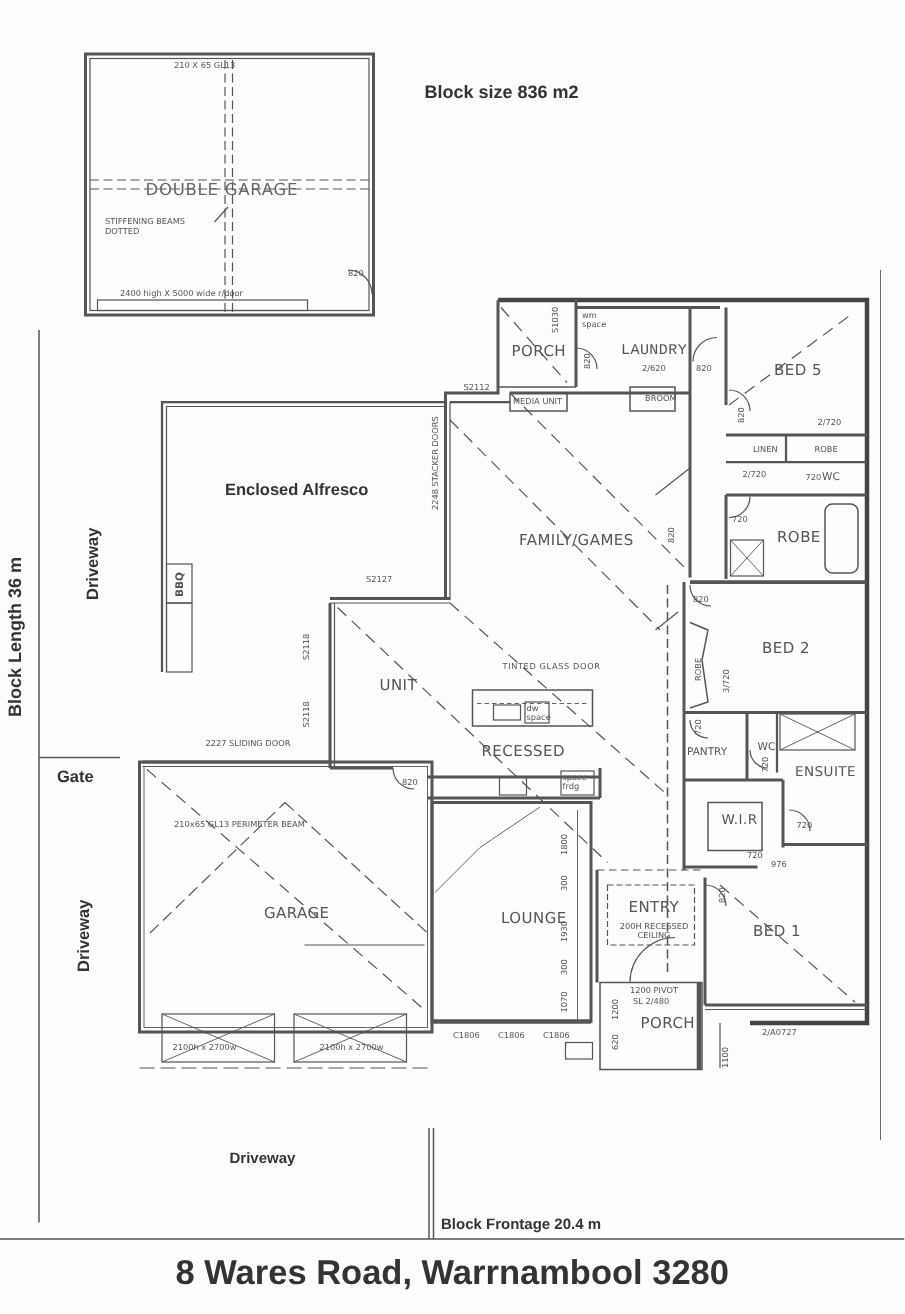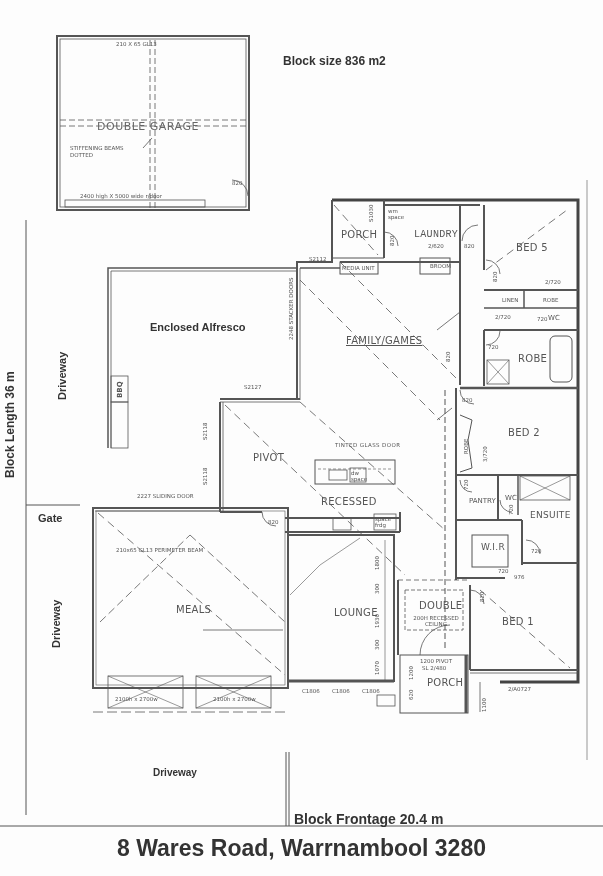--- a/index.html
+++ b/index.html
@@ -173,21 +173,21 @@
 <div class="lbl tiny" style="left:70px;top:145px;">STIFFENING BEAMS</div>
 <div class="lbl tiny" style="left:70px;top:152px;">DOTTED</div>
 <div class="lbl tiny" style="left:80px;top:193px;">2400 high X 5000 wide r/door</div>
 <div class="lbl tiny" style="left:232px;top:180px;">820</div>
 
 <div class="lbl note vert" style="left:3px;top:478px;font-size:12px;">Block Length  36 m</div>
 <div class="lbl note vert" style="left:56px;top:400px;font-size:11px;">Driveway</div>
 <div class="lbl note" style="left:38px;top:512px;font-size:11px;">Gate</div>
 <div class="lbl note vert" style="left:50px;top:648px;font-size:11px;">Driveway</div>
 <div class="lbl note" style="left:153px;top:767px;font-size:10px;">Driveway</div>
-<div class="lbl note" style="left:294px;top:811px;font-size:14px;">Block  Frontage 20.4 m</div>
+<div class="lbl note" style="left:294px;top:811px;font-size:10px;">Block  Frontage 20.4 m</div>
 <div class="lbl note" style="left:150px;top:321px;font-size:11px;">Enclosed Alfresco</div>
 <div class="lbl small vert" style="left:116px;top:398px;font-weight:bold;">BBQ</div>
 
 <div class="lbl room" style="left:341px;top:229px;">PORCH</div>
 <div class="lbl tiny vert" style="left:368px;top:222px;">S1030</div>
 <div class="lbl tiny" style="left:388px;top:208px;width:14px;white-space:normal;line-height:6px;">wm space</div>
 <div class="lbl tiny vert" style="left:389px;top:246px;">820</div>
 <div class="lbl room" style="left:414px;top:229px;font-family:Liberation Mono, monospace;">LAUNDRY</div>
 <div class="lbl tiny" style="left:428px;top:243px;">2/620</div>
 <div class="lbl tiny" style="left:464px;top:243px;">820</div>
@@ -199,66 +199,66 @@
 <div class="lbl tiny vert" style="left:492px;top:282px;">820</div>
 <div class="lbl tiny" style="left:545px;top:279px;">2/720</div>
 <div class="lbl tiny" style="left:502px;top:297px;">LINEN</div>
 <div class="lbl tiny" style="left:543px;top:297px;">ROBE</div>
 <div class="lbl tiny" style="left:495px;top:314px;">2/720</div>
 <div class="lbl tiny" style="left:537px;top:316px;">720</div>
 <div class="lbl small" style="left:548px;top:314px;">WC</div>
 <div class="lbl tiny" style="left:488px;top:344px;">720</div>
 <div class="lbl room" style="left:518px;top:353px;">ROBE</div>
 
-<div class="lbl room" style="left:346px;top:335px;text-decoration:underline;">FAMILY/GAMES</div>
+<div class="lbl room" style="left:346px;top:355px;">FAMILY/GAMES</div>
 <div class="lbl tiny vert" style="left:288px;top:340px;">2248 STACKER DOORS</div>
 <div class="lbl tiny vert" style="left:445px;top:362px;">820</div>
 <div class="lbl tiny" style="left:462px;top:397px;">820</div>
 
 <div class="lbl room" style="left:508px;top:427px;">BED 2</div>
 <div class="lbl tiny vert" style="left:463px;top:454px;">ROBE</div>
 <div class="lbl tiny vert" style="left:482px;top:462px;">3/720</div>
 
 <div class="lbl tiny" style="left:244px;top:384px;">S2127</div>
 <div class="lbl tiny vert" style="left:202px;top:440px;">S2118</div>
 <div class="lbl tiny vert" style="left:202px;top:485px;">S2118</div>
-<div class="lbl room" style="left:253px;top:452px;">PIVOT</div>
+<div class="lbl room" style="left:253px;top:452px;">UNIT</div>
 <div class="lbl tiny" style="left:335px;top:442px;letter-spacing:0.4px;">TINTED GLASS DOOR</div>
 <div class="lbl tiny" style="left:351px;top:470px;width:15px;white-space:normal;line-height:6px;">dw space</div>
 <div class="lbl room" style="left:321px;top:496px;">RECESSED</div>
 <div class="lbl tiny" style="left:375px;top:516px;width:20px;white-space:normal;line-height:6px;">space frdg</div>
 <div class="lbl tiny" style="left:268px;top:519px;">820</div>
 <div class="lbl tiny" style="left:137px;top:493px;">2227 SLIDING DOOR</div>
 
 <div class="lbl tiny vert" style="left:463px;top:490px;">720</div>
-<div class="lbl small" style="left:444px;top:497px;padding-left:25px;">PANTRY</div>
+<div class="lbl small" style="left:458px;top:497px;">PANTRY</div>
 <div class="lbl small" style="left:505px;top:494px;">WC</div>
 <div class="lbl tiny vert" style="left:508px;top:515px;">720</div>
 <div class="lbl room" style="left:530px;top:510px;font-size:9px;">ENSUITE</div>
 <div class="lbl tiny" style="left:531px;top:548px;">720</div>
 <div class="lbl room" style="left:481px;top:542px;font-size:9px;">W.I.R</div>
 <div class="lbl tiny" style="left:498px;top:568px;">720</div>
 <div class="lbl tiny" style="left:514px;top:574px;">976</div>
 
 <div class="lbl tiny" style="left:116px;top:547px;">210x65 GL13 PERIMETER BEAM</div>
-<div class="lbl room" style="left:176px;top:604px;">MEALS</div>
+<div class="lbl room" style="left:176px;top:604px;">GARAGE</div>
 <div class="lbl tiny" style="left:115px;top:696px;">2100h x 2700w</div>
 <div class="lbl tiny" style="left:213px;top:696px;">2100h x 2700w</div>
 
 <div class="lbl room" style="left:334px;top:596px;margin-top:11px;">LOUNGE</div>
 <div class="lbl tiny vert" style="left:374px;top:570px;">1800</div>
 <div class="lbl tiny vert" style="left:374px;top:594px;">300</div>
 <div class="lbl tiny vert" style="left:374px;top:628px;">1930</div>
 <div class="lbl tiny vert" style="left:374px;top:650px;">300</div>
 <div class="lbl tiny vert" style="left:374px;top:675px;">1070</div>
 <div class="lbl tiny" style="left:302px;top:688px;">C1806</div>
 <div class="lbl tiny" style="left:332px;top:688px;">C1806</div>
 <div class="lbl tiny" style="left:362px;top:688px;">C1806</div>
 
-<div class="lbl room" style="left:419px;top:600px;">DOUBLE</div>
+<div class="lbl room" style="left:419px;top:600px;">ENTRY</div>
 <div class="lbl tiny" style="left:409px;top:615px;width:54px;white-space:normal;line-height:6px;text-align:center;">200H RECESSED CEILING</div>
 <div class="lbl tiny" style="left:420px;top:658px;">1200 PIVOT</div>
 <div class="lbl tiny" style="left:422px;top:665px;">SL 2/480</div>
 <div class="lbl tiny vert" style="left:408px;top:680px;">1200</div>
 <div class="lbl tiny vert" style="left:408px;top:700px;">620</div>
 <div class="lbl room" style="left:427px;top:677px;">PORCH</div>
 
 <div class="lbl tiny vert" style="left:479px;top:602px;">820</div>
 <div class="lbl room" style="left:502px;top:616px;">BED 1</div>
 <div class="lbl tiny" style="left:508px;top:686px;">2/A0727</div>

